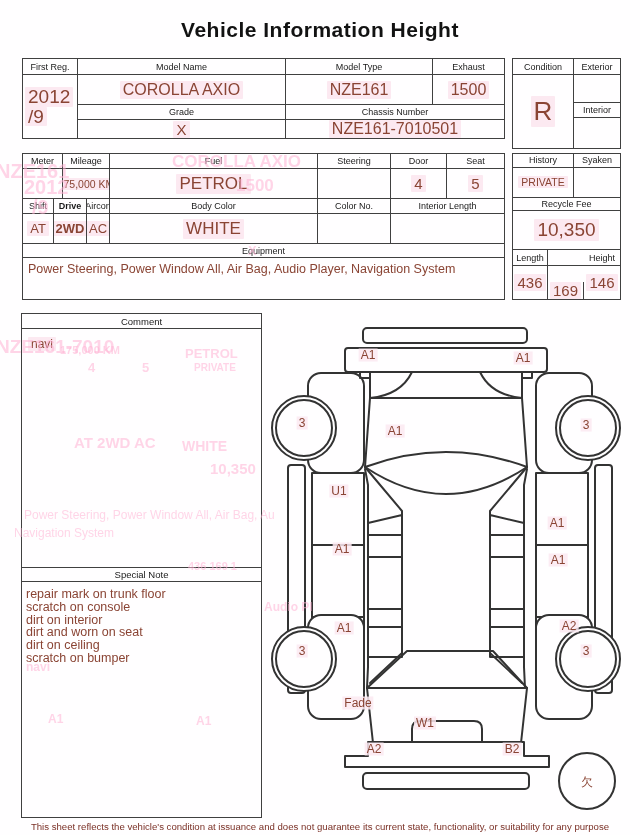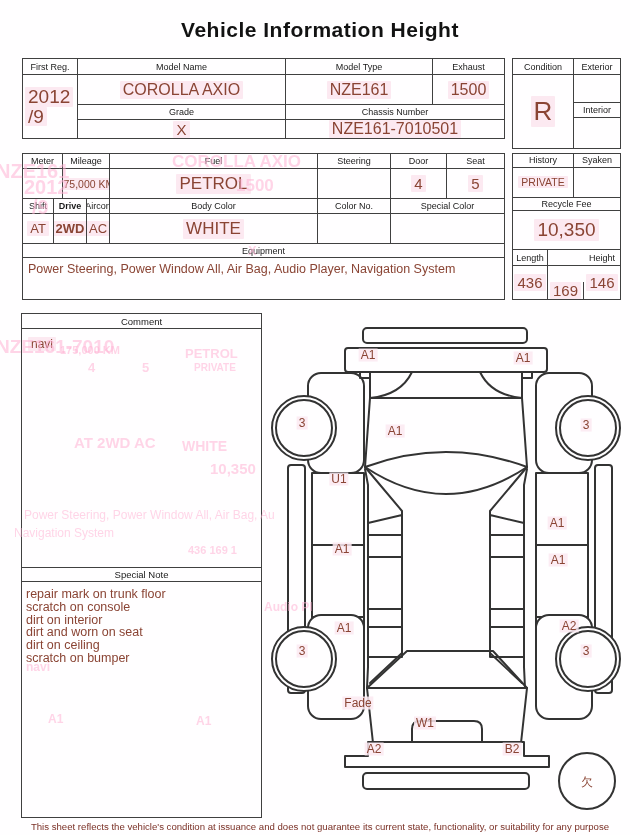--- a/index.html
+++ b/index.html
@@ -129,21 +129,21 @@
       <div class="cell val wgrow" style="font-size:15px;">
           <span class="hl">5</span>
         </div>
     </div>
     <div class="row rh15">
       <div class="cell hdr w31">Shift</div>
       <div class="cell hdr w33">Drive</div>
       <div class="cell hdr w23">Aircon</div>
       <div class="cell hdr w208">Body Color</div>
       <div class="cell hdr w73">Color No.</div>
-      <div class="cell hdr wgrow">Special Color</div>
+      <div class="cell hdr wgrow">Interior Length</div>
     </div>
     <div class="row rh30">
       <div class="cell val w31" style="font-size:13px;">
           <span class="hl">AT</span>
         </div>
       <div class="cell val w33" style="font-size:13px;">
           <span class="hl">2WD</span>
         </div>
       <div class="cell val w23" style="font-size:13px;">
           <span class="hl">AC</span>
@@ -280,21 +280,21 @@
       <path d="M100,427 H256 V441 H281 V452 H77 V441 H100 Z" fill="#fffeff"></path>
       <rect x="95" y="458" width="166" height="16" rx="4" fill="#fffeff"></rect>
 
       <circle cx="319" cy="466" r="28"></circle>
     </svg>
     <span class="dlabel" style="left:100px; top:40px;">A1</span>
     <span class="dlabel" style="left:255px; top:43px;">A1</span>
     <span class="dlabel" style="left:34px; top:108px;">3</span>
     <span class="dlabel" style="left:127px; top:116px;">A1</span>
     <span class="dlabel" style="left:318px; top:110px;">3</span>
-    <span class="dlabel" style="left:71px; top:164px;">U1</span>
+    <span class="dlabel" style="left:71px; top:176px;">U1</span>
     <span class="dlabel" style="left:289px; top:208px;">A1</span>
     <span class="dlabel" style="left:74px; top:234px;">A1</span>
     <span class="dlabel" style="left:290px; top:245px;">A1</span>
     <span class="dlabel" style="left:76px; top:313px;">A1</span>
     <span class="dlabel" style="left:301px; top:311px;">A2</span>
     <span class="dlabel" style="left:34px; top:336px;">3</span>
     <span class="dlabel" style="left:318px; top:336px;">3</span>
     <span class="dlabel" style="left:90px; top:388px;">Fade</span>
     <span class="dlabel" style="left:157px; top:408px;">W1</span>
     <span class="dlabel" style="left:106px; top:434px;">A2</span>
@@ -312,20 +312,20 @@
   <span class="g" style="left:185px; top:346px; font-size:13px;">PETROL</span>
   <span class="g" style="left:88px; top:360px; font-size:13px;">4</span>
   <span class="g" style="left:142px; top:360px; font-size:13px;">5</span>
   <span class="g" style="left:194px; top:362px; font-size:10px;">PRIVATE</span>
   <span class="g" style="left:248px; top:243px; font-size:13px;">X</span>
   <span class="g" style="left:26px; top:434px; font-size:15px;margin-left:48px;">AT  2WD  AC</span>
   <span class="g" style="left:182px; top:438px; font-size:14px;">WHITE</span>
   <span class="g" style="left:210px; top:460px; font-size:15px;">10,350</span>
   <span class="g" style="left:24px; top:508px; font-size:12px; font-weight:400;">Power Steering, Power Window  All, Air Bag, Au</span>
   <span class="g" style="left:14px; top:526px; font-size:12px; font-weight:400;">Navigation System</span>
-  <span class="g" style="left:188px; top:544px; font-size:11px;">436  169  1</span>
+  <span class="g" style="left:188px; top:560px; font-size:11px;">436  169  1</span>
   <span class="g" style="left:26px; top:660px; font-size:12px;">navi</span>
   <span class="g" style="left:48px; top:712px; font-size:12px;">A1</span>
   <span class="g" style="left:196px; top:714px; font-size:12px;">A1</span>
   <span class="g" style="left:264px; top:600px; font-size:12px;">Audio Pl</span>
 
   <div class="footer">This sheet reflects the vehicle's condition at issuance and does not guarantee its current state, functionality, or suitability for any purpose</div>
 </div>
 
 </body></html>

